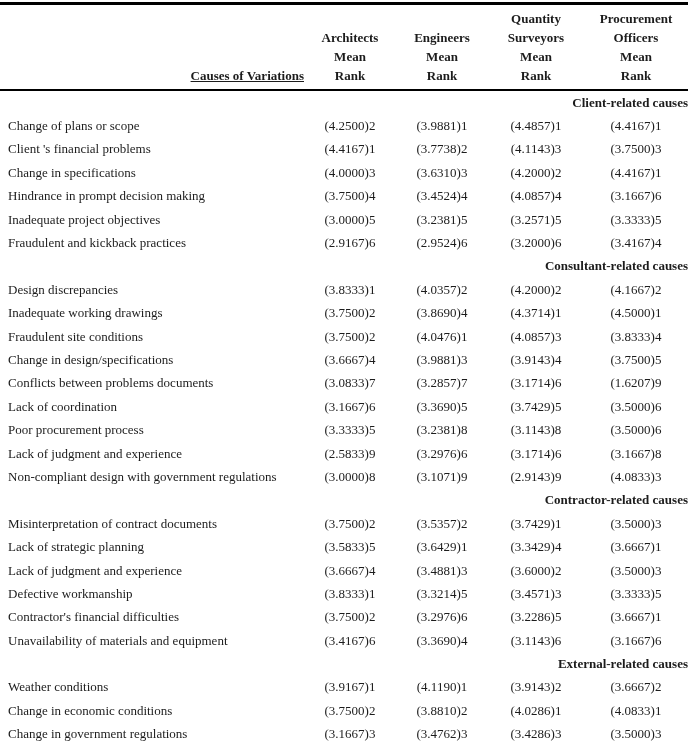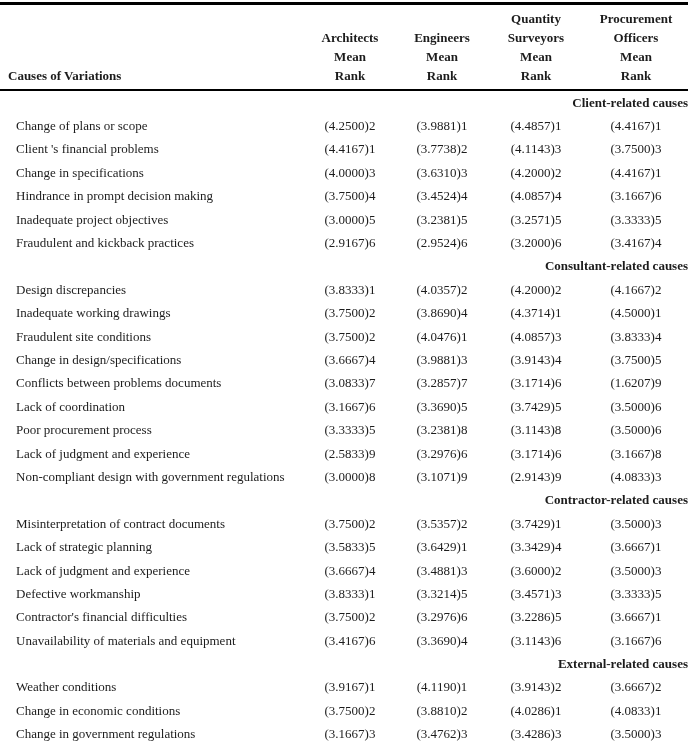--- a/index.html
+++ b/index.html
@@ -33,37 +33,38 @@
 
   thead th {
     vertical-align: bottom;
     font-weight: bold;
     border-bottom: 2px solid #000000;
     padding: 0 0 4px 0;
     line-height: 19px;
     height: 80px;
   }
   thead th.cause-head {
-    text-align: left;
+    text-align: right;
     padding-left: 8px;
+    text-decoration: underline;
   }
   thead th.num-head {
     text-align: center;
     margin-top: 27px;
   }
   tbody td {
     height: 23.4px;
     padding: 0;
     vertical-align: middle;
     white-space: nowrap;
     overflow: hidden;
   }
   td.cause-cell {
     text-align: left;
-    padding-left: 16px;
+    padding-left: 8px;
   }
   td.value-cell {
     text-align: center;
   }
   tr.section-row td {
     font-weight: bold;
     text-align: right;
     padding-left: 4px;
   }
 </style>

